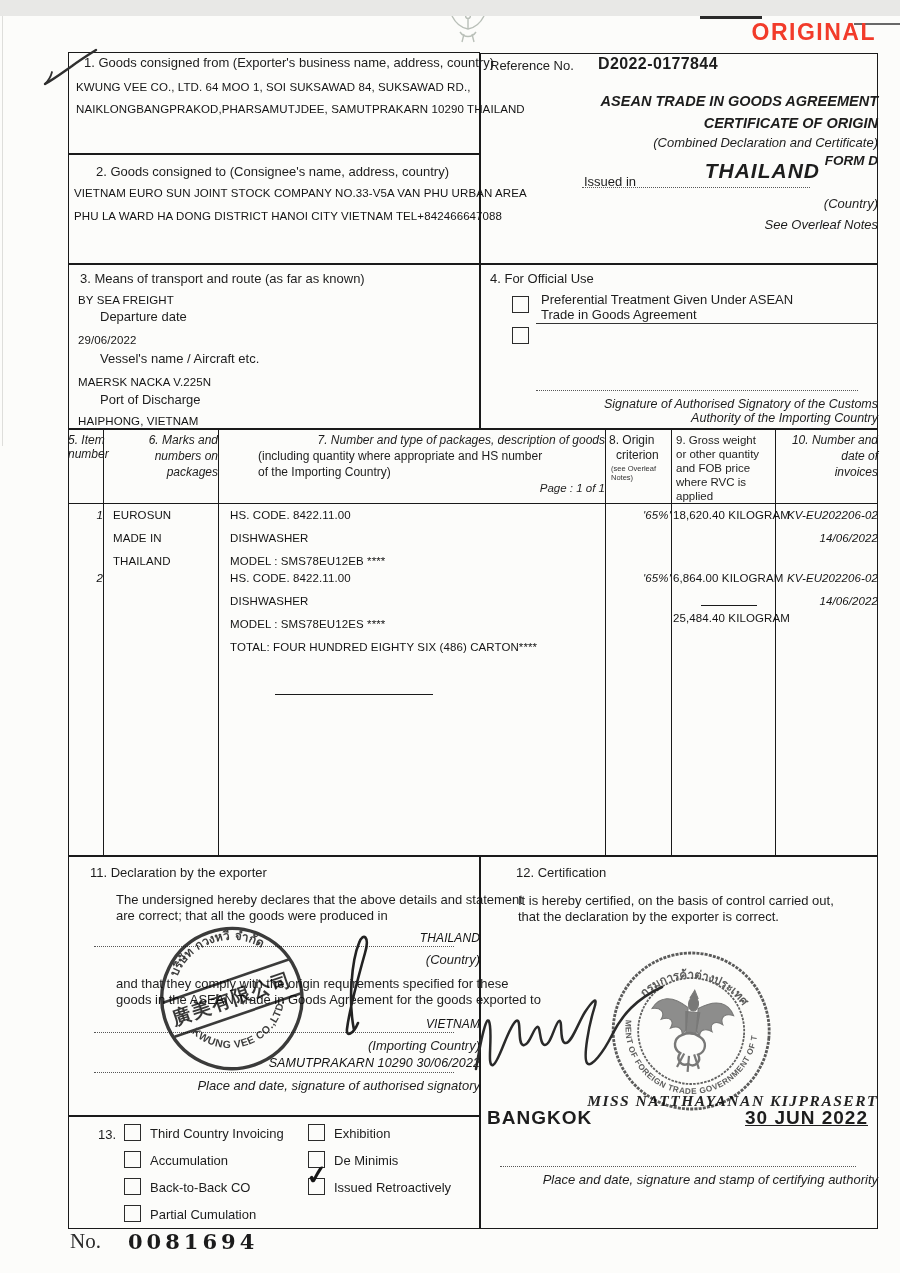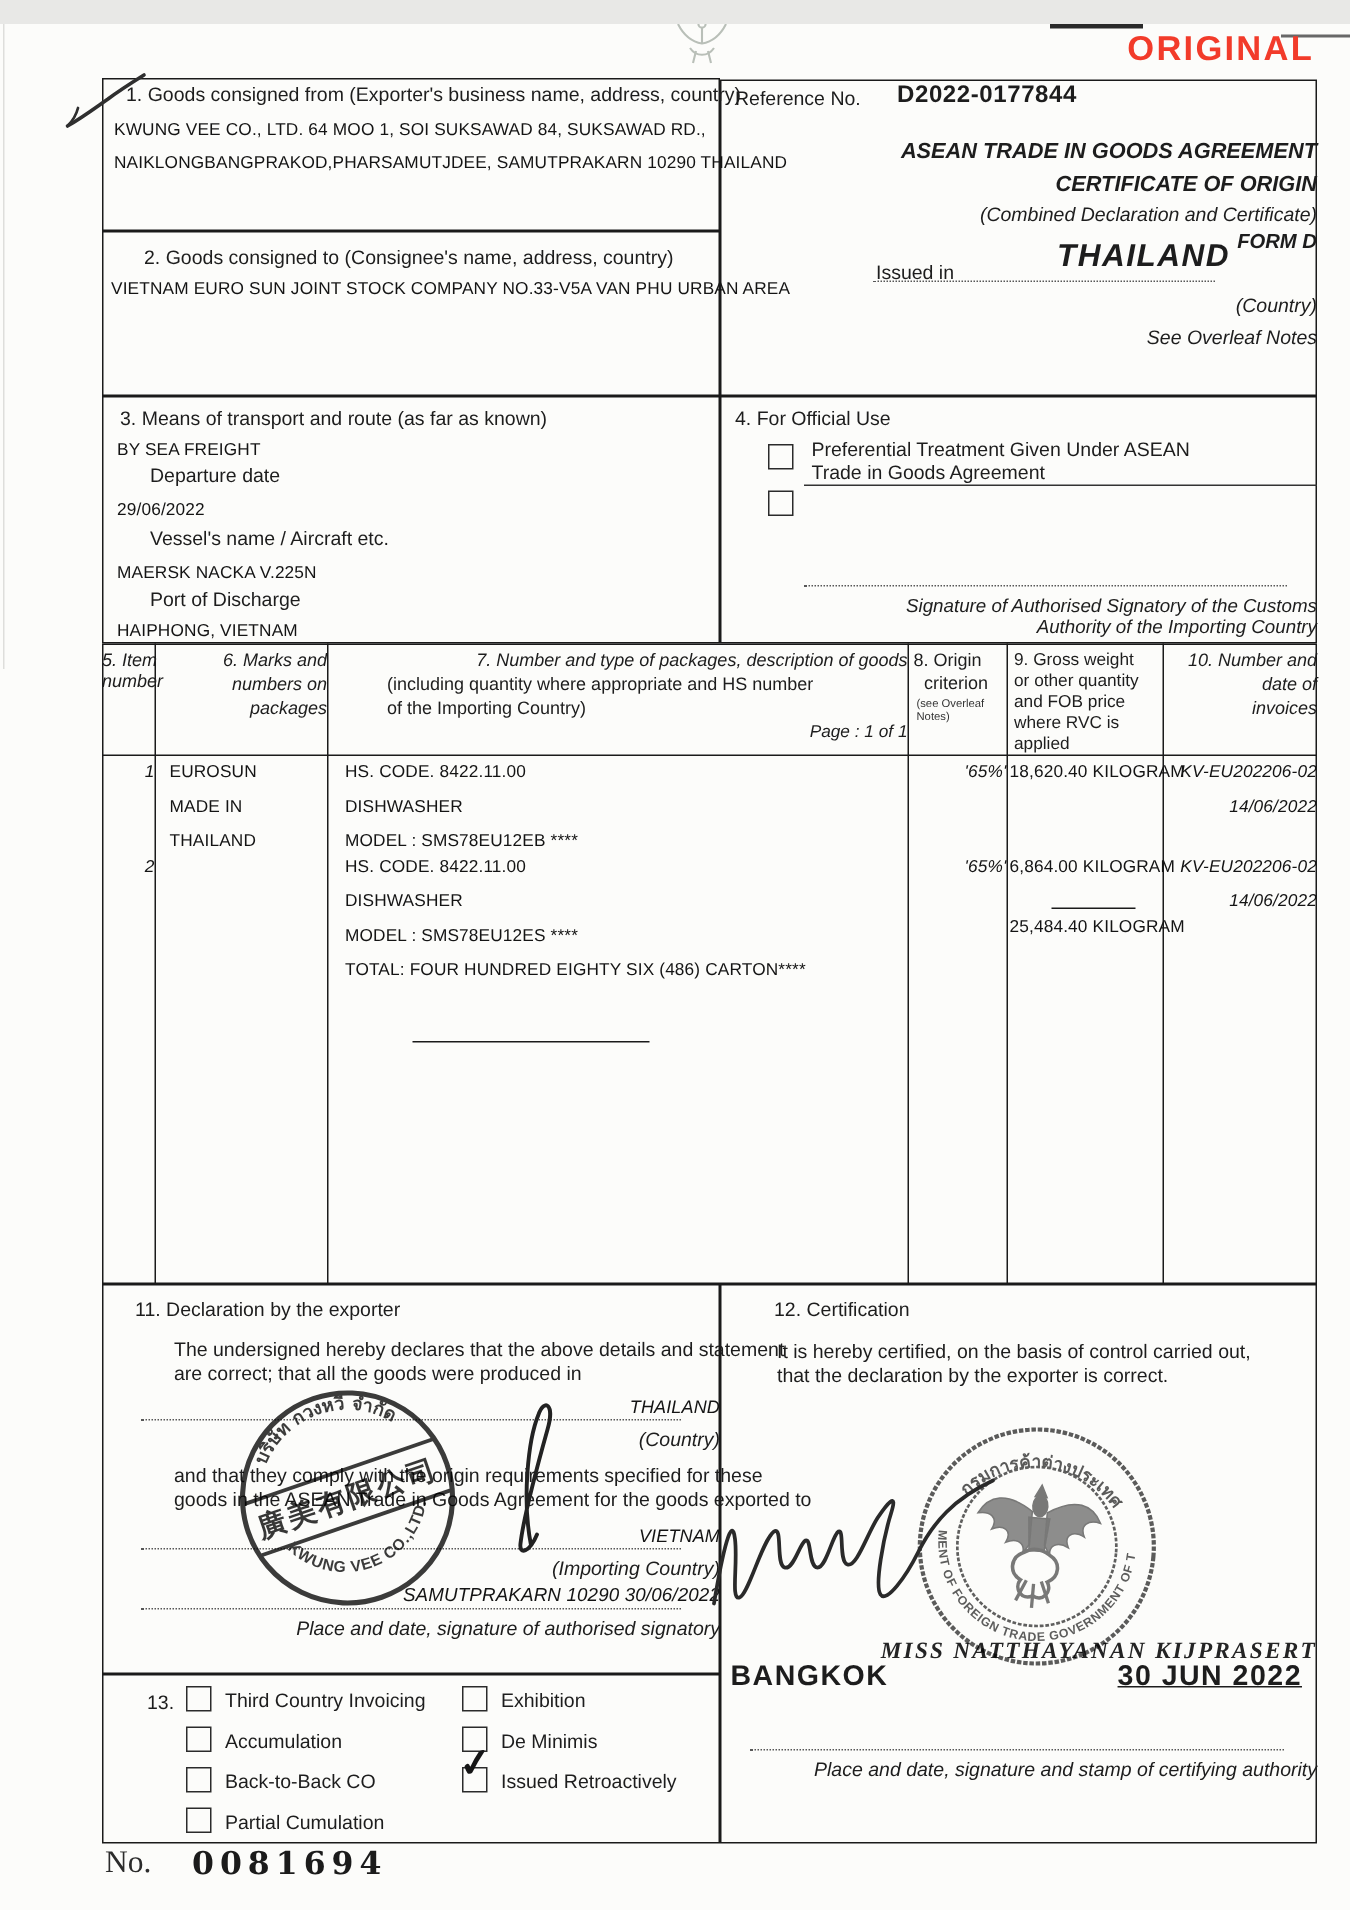--- a/index.html
+++ b/index.html
@@ -78,20 +78,21 @@
   <div class="t ctr" style="left:480px;top:119px;width:398px;">(Combined Declaration and Certificate)</div>
   <div class="t b ctr" style="left:480px;top:137px;width:398px;font-size:13.5px;">FORM D</div>
   <div class="t" style="left:584px;top:158px;">Issued in</div>
   <div class="t b ctr" style="left:540px;top:147px;width:280px;font-size:21px;letter-spacing:1px;">THAILAND</div>
   <div class="dot" style="left:582px;top:171px;width:228px;"></div>
   <div class="t ctr" style="left:480px;top:180px;width:398px;">(Country)</div>
   <div class="t ctr" style="left:480px;top:201px;width:398px;">See Overleaf Notes</div>
 
   <div class="t" style="left:96px;top:148px;">2. Goods consigned to (Consignee's name, address, country)</div>
   <div class="t typed" style="left:74px;top:170px;">VIETNAM EURO SUN JOINT STOCK COMPANY NO.33-V5A VAN PHU URBAN AREA</div>
+  <div class="t typed" style="left:74px;top:193px;">PHU LA WARD HA DONG DISTRICT HANOI CITY VIETNAM TEL+842466647088</div>
 
   <div class="t" style="left:80px;top:255px;">3. Means of transport and route (as far as known)</div>
   <div class="t typed" style="left:78px;top:277px;">BY SEA FREIGHT</div>
   <div class="t" style="left:100px;top:293px;">Departure date</div>
   <div class="t typed" style="left:78px;top:317px;">29/06/2022</div>
   <div class="t" style="left:100px;top:335px;">Vessel's name / Aircraft etc.</div>
   <div class="t typed" style="left:78px;top:359px;">MAERSK NACKA V.225N</div>
   <div class="t" style="left:100px;top:376px;">Port of Discharge</div>
   <div class="t typed" style="left:78px;top:398px;">HAIPHONG, VIETNAM</div>
 

